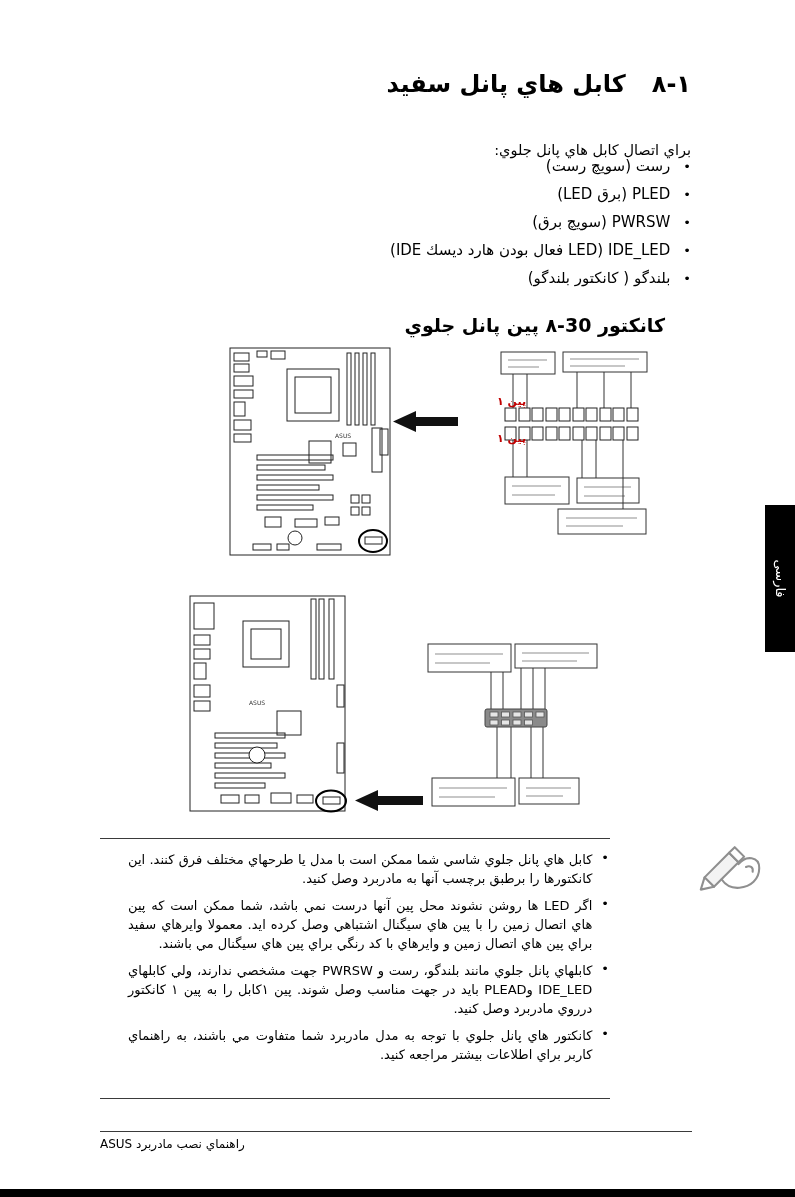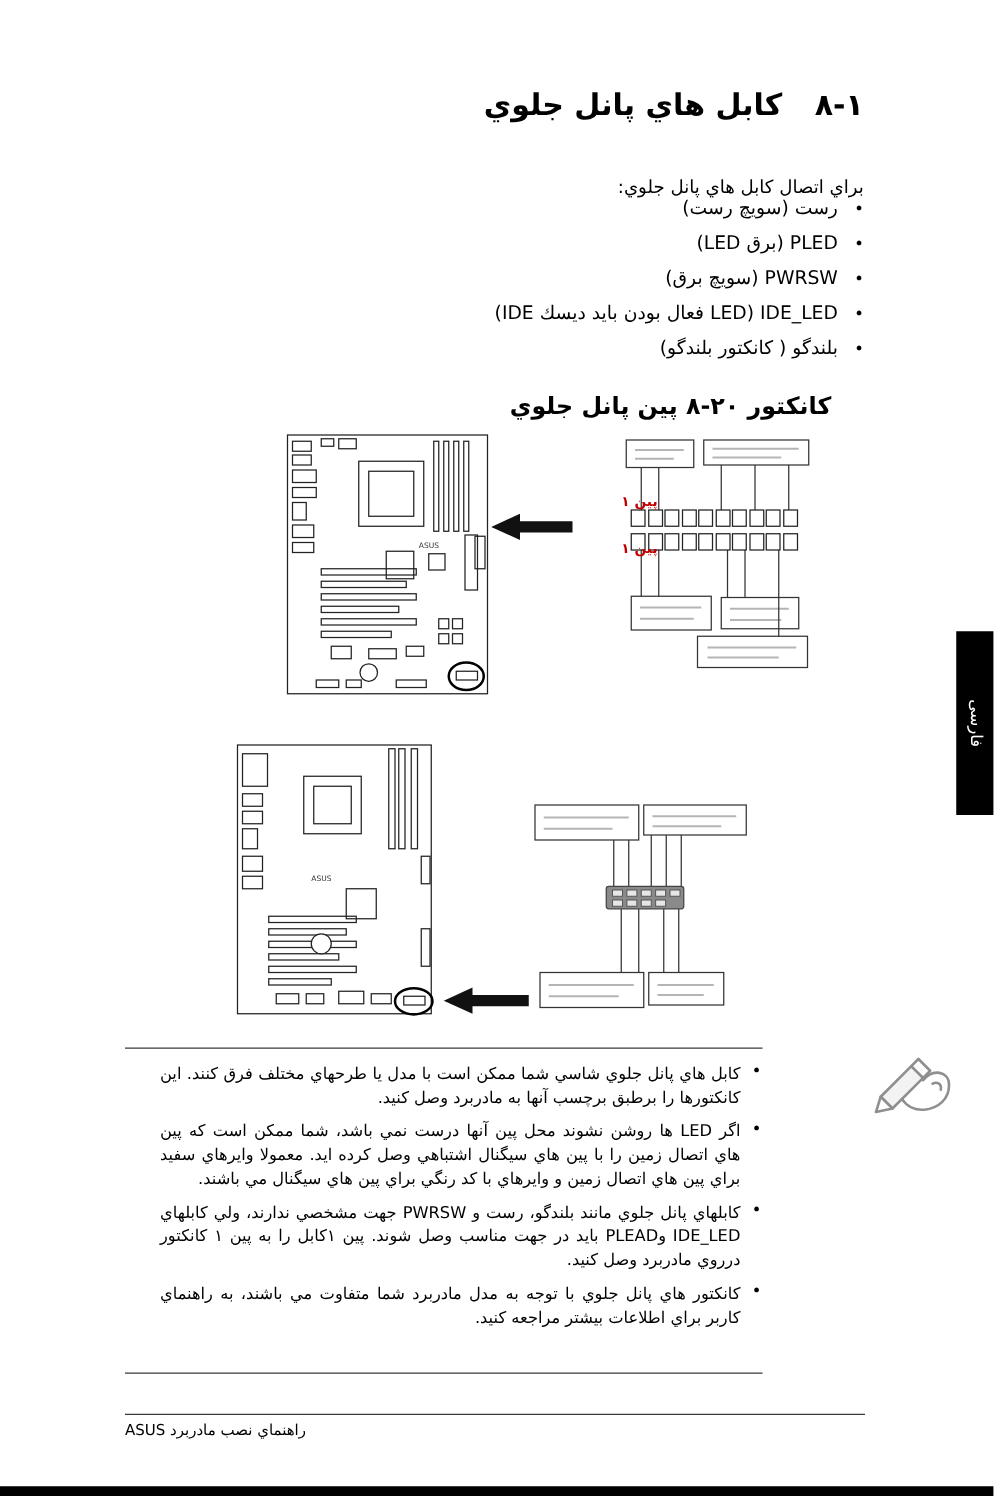--- a/index.html
+++ b/index.html
@@ -41,49 +41,49 @@
 
   svg text { font-family:"DejaVu Sans", sans-serif; }
 </style>
 </head>
 <body>
 
 <div class="page">
 
   <div class="title-row">
     <span>١-٨</span>
-    <span>كابل هاي پانل جلوي</span>
+    <span>كابل هاي پانل سفيد</span>
   </div>
 
   <p class="intro">براي اتصال كابل هاي پانل جلوي:</p>
 
   <div class="cable-list">
     <div class="cable-item">
       <span class="bullet">•</span>
       <span>رست (سويچ رست)</span>
     </div>
     <div class="cable-item">
       <span class="bullet">•</span>
       <span>PLED (برق LED)</span>
     </div>
     <div class="cable-item">
       <span class="bullet">•</span>
       <span>PWRSW (سويچ برق)</span>
     </div>
     <div class="cable-item">
       <span class="bullet">•</span>
-      <span>IDE_LED (LED فعال بودن بايد ديسك IDE)</span>
+      <span>IDE_LED (LED فعال بودن هارد ديسك IDE)</span>
     </div>
     <div class="cable-item">
       <span class="bullet">•</span>
       <span>بلندگو ( كانكتور بلندگو)</span>
     </div>
   </div>
 
-  <h2 class="sec-heading sec1">كانكتور ٢٠-٨ پين پانل جلوي</h2>
+  <h2 class="sec-heading sec1">كانكتور 30-٨ پين پانل جلوي</h2>
 
   <svg class="diagram1" width="430" height="215" viewBox="0 0 430 215">
     <g fill="none" stroke="#222" stroke-width="1">
       <rect x="5" y="3" width="160" height="207" fill="#fff"></rect>
       <rect x="9" y="8" width="15" height="8"></rect>
       <rect x="9" y="19" width="15" height="8"></rect>
       <rect x="9" y="31" width="19" height="10"></rect>
       <rect x="9" y="45" width="19" height="8"></rect>
       <rect x="9" y="57" width="11" height="14"></rect>
       <rect x="9" y="75" width="17" height="10"></rect>

